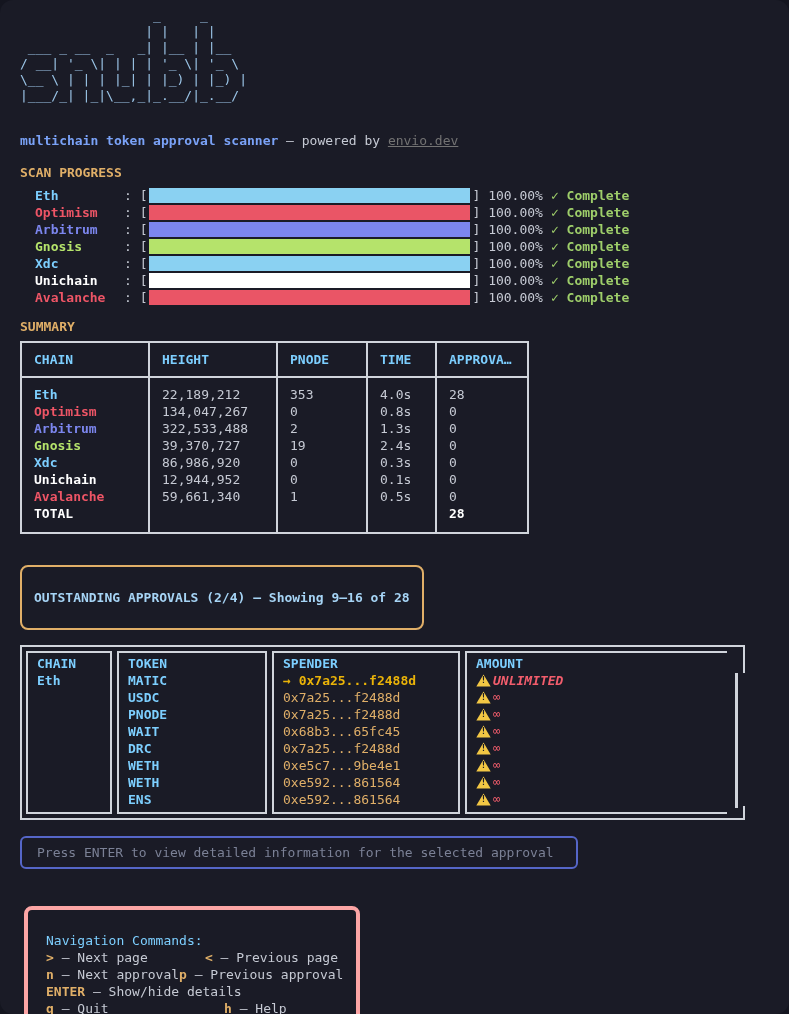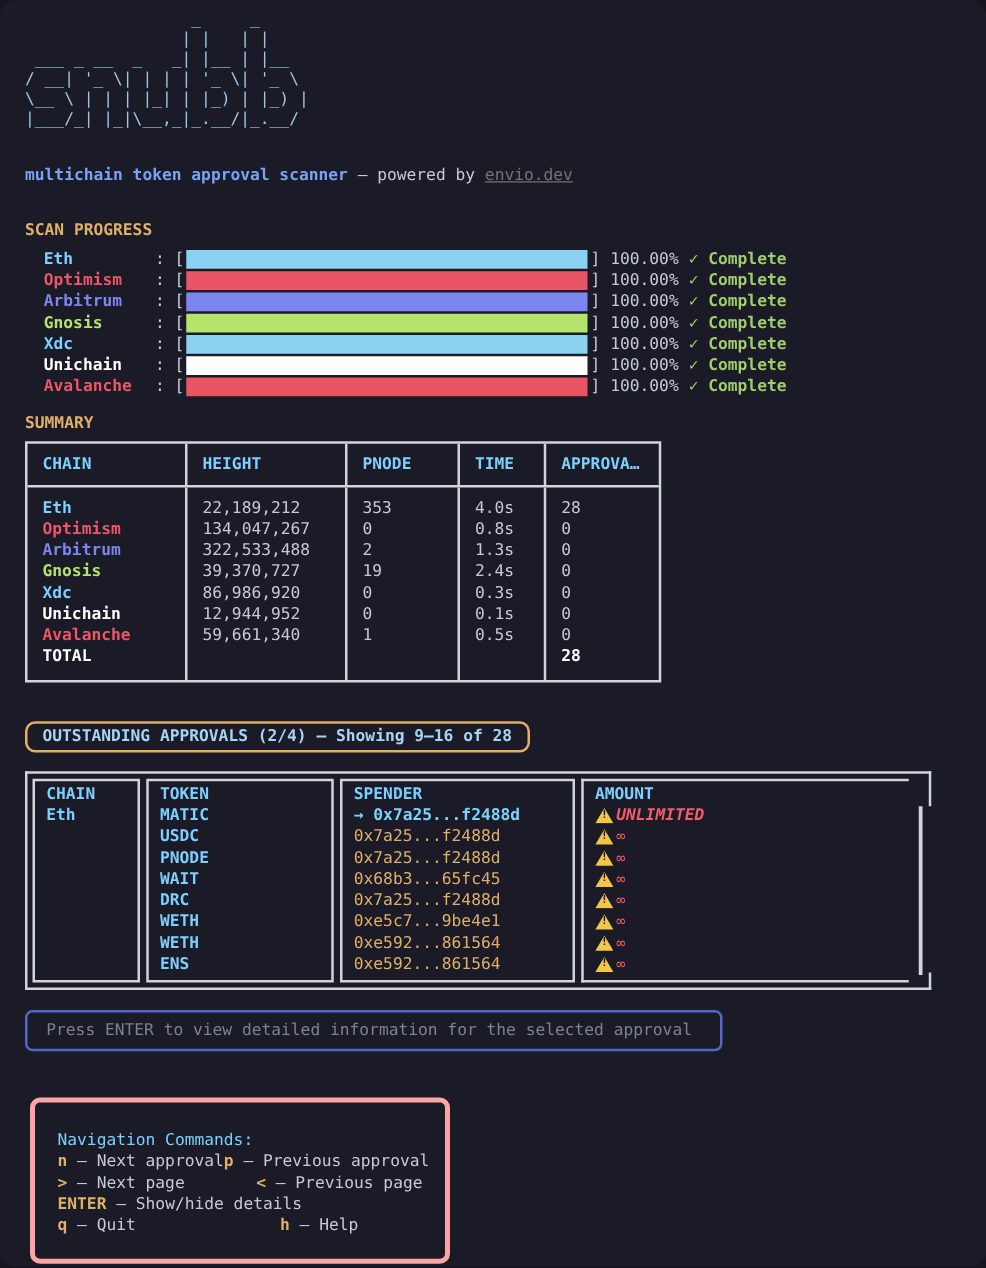--- a/index.html
+++ b/index.html
@@ -10,21 +10,21 @@
     font-size:13px;color:#c6cad4;padding:8px 0 0 20px;border-radius:13px;
   }
   
   .logo{margin:0;color:#9cc6e8;font-size:13px;line-height:16px;white-space:pre;}
   
   .subtitle{margin-top:28px;height:17px;line-height:17px;white-space:nowrap;}
   .s-title{color:#7aa2f7;font-weight:700;}
   .s-dash,.s-pb{color:#c6cad4;}
   .s-link{color:#737373;text-decoration:underline;cursor:pointer;}
   
-  .heading{margin-top:27px;color:#e0af68;font-weight:700;height:17px;line-height:17px;}
+  .heading{margin-top:15px;color:#e0af68;font-weight:700;height:17px;line-height:17px;}
   .heading.sum{margin-top:12px;}
   
   .progress{margin-top:6px;}
   .p-row{display:flex;align-items:center;height:17px;line-height:17px;}
   .p-label{flex:none;width:89px;margin-left:15px;font-weight:700;}
   .p-open,.p-close{flex:none;white-space:pre;}
   .p-bar{flex:none;width:321px;height:15px;margin-left:2px;margin-right:2px;}
   .p-pct{flex:none;}
   .p-status{color:#9ece6a;font-weight:700;margin-left:8px;}
   
@@ -33,21 +33,21 @@
   .s-hcell{padding:8px 0 8px 12px;height:17px;line-height:17px;color:#7dcfff;font-weight:700;border-right:2px solid #d0d4db;}
   .s-hcell:last-child{border-right:none;}
   .s-body{display:grid;grid-template-columns:128px 128px 90px 69px 1fr;}
   .s-bcol{border-right:2px solid #d0d4db;padding:8px 0 10px 12px;}
   .s-bcol:last-child{border-right:none;}
   .s-line{height:17px;line-height:17px;white-space:pre;}
   .s-chain{font-weight:700;}
   .s-total{font-weight:700;color:#ffffff;}
   
   .outst{display:inline-block;margin-top:31px;border:2px solid #e0af68;border-radius:8px;
-         padding:2px 12px;color:#a6d4f5;font-weight:700;height:17px;line-height:17px;}
+         padding:22px 12px;color:#a6d4f5;font-weight:700;height:17px;line-height:17px;}
   
   .appr{position:relative;margin-top:15px;width:725px;border:2px solid #d0d4db;border-right:none;
         padding:4px;display:flex;gap:5px;box-sizing:border-box;}
   .appr-stub-top{position:absolute;top:-2px;right:0;width:2px;height:28px;background:#d0d4db;}
   .appr-stub-bottom{position:absolute;bottom:-2px;right:0;width:2px;height:14px;background:#d0d4db;}
   .appr-scroll{position:absolute;right:7px;top:26px;bottom:10px;width:3px;background:#d0d4db;}
   .appr-col{border:2px solid #d0d4db;padding:2px 9px 4px;box-sizing:border-box;}
   .col-chain{width:86px;}
   .col-token{width:150px;}
   .col-spender{width:188px;}
@@ -236,21 +236,21 @@
       <div class="appr-line token-line">PNODE</div>
       <div class="appr-line token-line">WAIT</div>
       <div class="appr-line token-line">DRC</div>
       <div class="appr-line token-line">WETH</div>
       <div class="appr-line token-line">WETH</div>
       <div class="appr-line token-line">ENS</div>
     </div>
 
     <div class="appr-col col-spender">
       <div class="appr-line appr-head">SPENDER</div>
-      <div class="appr-line spender-line sel" style="color: #7dd3fc;"><span>→ </span><span>0x7a25...f2488d</span></div>
+      <div class="appr-line spender-line sel" style="color: #eab308;"><span>→ </span><span>0x7a25...f2488d</span></div>
       <div class="appr-line spender-line" style="color: rgb(224, 175, 104);">0x7a25...f2488d</div>
       <div class="appr-line spender-line" style="color: rgb(224, 175, 104);">0x7a25...f2488d</div>
       <div class="appr-line spender-line" style="color: rgb(224, 175, 104);">0x68b3...65fc45</div>
       <div class="appr-line spender-line" style="color: rgb(224, 175, 104);">0x7a25...f2488d</div>
       <div class="appr-line spender-line" style="color: rgb(224, 175, 104);">0xe5c7...9be4e1</div>
       <div class="appr-line spender-line" style="color: rgb(224, 175, 104);">0xe592...861564</div>
       <div class="appr-line spender-line" style="color: rgb(224, 175, 104);">0xe592...861564</div>
     </div>
 
     <div class="appr-col col-amount">
@@ -264,28 +264,28 @@
       <div class="appr-line amount-line"><span class="warn-icon"></span><span class="amt-inf">∞</span></div>
       <div class="appr-line amount-line"><span class="warn-icon"></span><span class="amt-inf">∞</span></div>
     </div>
   </div>
 
   <div class="hint-box">Press ENTER to view detailed information for the selected approval</div>
 
   <div class="nav-box">
     <div class="nav-head">Navigation Commands:</div>
     <div class="nav-row">
+      <span class="nav-cell"><span class="nav-key">&gt;</span> <span>– Next page</span></span>
+      <span class="nav-cell wide"><span class="nav-key">&lt;</span> <span>– Previous page</span></span>
+    </div>
+    <div class="nav-row">
       <span class="nav-cell"><span class="nav-key">n</span> <span>– Next approval</span></span>
       <span class="nav-cell wide"><span class="nav-key">p</span> <span>– Previous approval</span></span>
     </div>
     <div class="nav-row">
-      <span class="nav-cell"><span class="nav-key">&gt;</span> <span>– Next page</span></span>
-      <span class="nav-cell wide"><span class="nav-key">&lt;</span> <span>– Previous page</span></span>
-    </div>
-    <div class="nav-row">
       <span class="nav-cell wide"><span class="nav-key">ENTER</span> <span>– Show/hide details</span></span>
     </div>
     <div class="nav-row">
       <span class="nav-cell"><span class="nav-key">q</span> <span>– Quit</span></span>
       <span class="nav-cell wide"><span class="nav-key">h</span> <span>– Help</span></span>
     </div>
   </div>
 
 </div>
 

